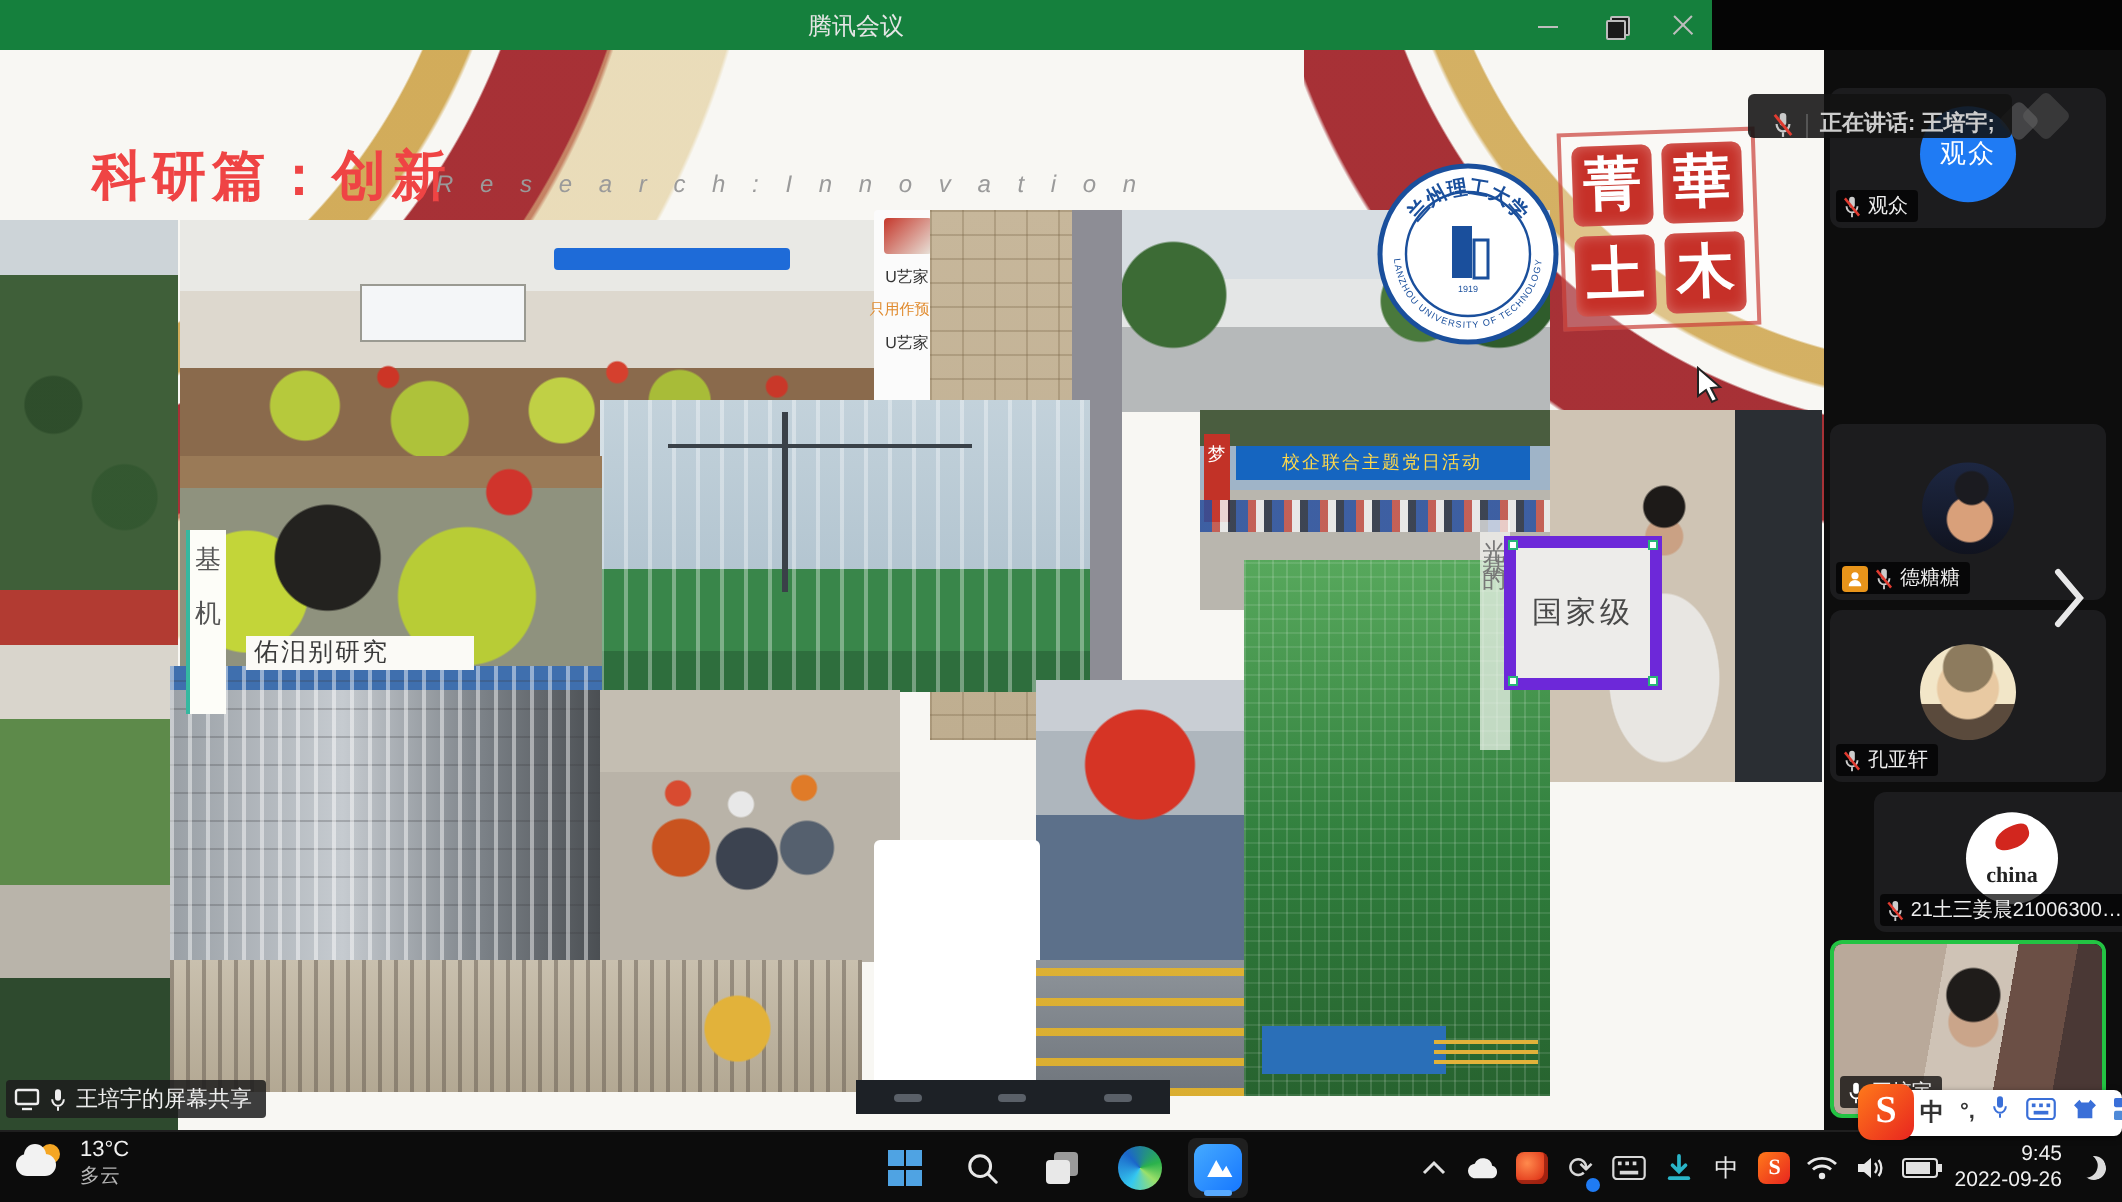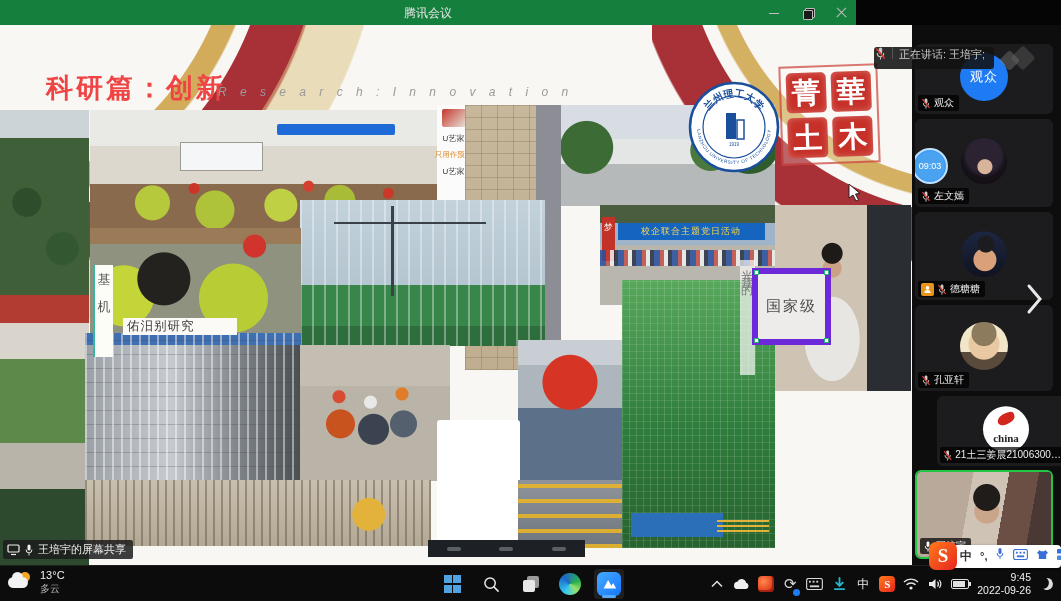--- a/index.html
+++ b/index.html
@@ -169,21 +169,21 @@
   .national .h-tl{left:-4px;top:-4px;} .national .h-tr{right:-4px;top:-4px;} .national .h-bl{left:-4px;bottom:-4px;} .national .h-br{right:-4px;bottom:-4px;}
 
   
   .share-bar { position:absolute; left:3px; top:540px; height:19px; display:flex; align-items:center; gap:4px; background:rgba(28,28,28,.85); padding:0 7px 0 4px; border-radius:2px; }
   .share-bar span.txt { font-size:11px; color:#eee; }
 
   
   .cursor { position:absolute; left:848px; top:183px; }
 
   
-  .speaking { position:absolute; left:874px; top:47px; height:22px; display:flex; align-items:flex-start; gap:6px; background:rgba(18,18,18,.88); border-radius:3px; padding:0 9px 0 1px; z-index:5; }
+  .speaking { position:absolute; left:874px; top:47px; height:22px; display:flex; align-items:flex-end; gap:6px; background:rgba(18,18,18,.88); border-radius:3px; padding:0 9px 0 12px; z-index:5;font-weight:bold; }
   .speaking .div { width:1px; height:12px; background:#555; }
   .speaking .txt { font-size:11px; color:#cccccc; white-space:nowrap; }
   .watermark { position:absolute; left:1002px; top:53px; z-index:4; }
   .watermark i { position:absolute; width:15px; height:15px; background:rgba(130,130,130,.4); transform:rotate(45deg); border-radius:3px; }
   .watermark i:nth-child(2){ left:12px; top:-4px; width:18px; height:18px; background:rgba(110,110,110,.35); }
 
   
   .sidebar { position:absolute; left:912px; top:25px; width:149px; height:540px; background:#0d0d0d; }
   .tile { position:absolute; left:3px; width:138px; background:#1c1c1e; border-radius:6px; overflow:hidden; cursor:pointer; }
   .t1{top:19px;height:70px;font-family:Liberation Mono, monospace;} .t2{top:94px;height:88px;} .t3{top:187px;height:88px;} .t4{top:280px;height:86px;} .t5{top:371px;height:70px;margin-left:22px;} .t6{top:445px;height:89px; border:2px solid #23c343; background:#000;}
@@ -400,33 +400,20 @@
         <svg width="10" height="11" viewBox="0 0 12 14">
             <rect x="4.2" y="0.5" width="3.6" height="7" rx="1.8" fill="#ccc"></rect>
             <path d="M2.5 6.5 a3.5 4 0 0 0 7 0" stroke="#ccc" stroke-width="1.2" fill="none"></path>
             <line x1="6" y1="11" x2="6" y2="13.5" stroke="#ccc" stroke-width="1.2"></line>
             <line x1="1.5" y1="1.5" x2="10.5" y2="12.5" stroke="#e03b30" stroke-width="1.6"></line>
           </svg>
         <span class="nm">观众</span>
       </div>
     </div>
 
-    <div class="tile t2">
-      <div class="avatar av2"></div>
-      <div class="clock-badge">09:03</div>
-      <div class="name-tag">
-        <svg width="10" height="11" viewBox="0 0 12 14">
-            <rect x="4.2" y="0.5" width="3.6" height="7" rx="1.8" fill="#ccc"></rect>
-            <path d="M2.5 6.5 a3.5 4 0 0 0 7 0" stroke="#ccc" stroke-width="1.2" fill="none"></path>
-            <line x1="6" y1="11" x2="6" y2="13.5" stroke="#ccc" stroke-width="1.2"></line>
-            <line x1="1.5" y1="1.5" x2="10.5" y2="12.5" stroke="#e03b30" stroke-width="1.6"></line>
-          </svg>
-        <span class="nm">左文嫣</span>
-      </div>
-    </div>
 
     <div class="tile t3">
       <div class="avatar av3"></div>
       <div class="name-tag">
         <span class="member-badge">
           <svg width="9" height="9" viewBox="0 0 10 10">
               <circle cx="5" cy="3.2" r="2" fill="#fff"></circle>
               <path d="M1.5 9 a3.5 3.5 0 0 1 7 0 Z" fill="#fff"></path>
             </svg>
         </span>

